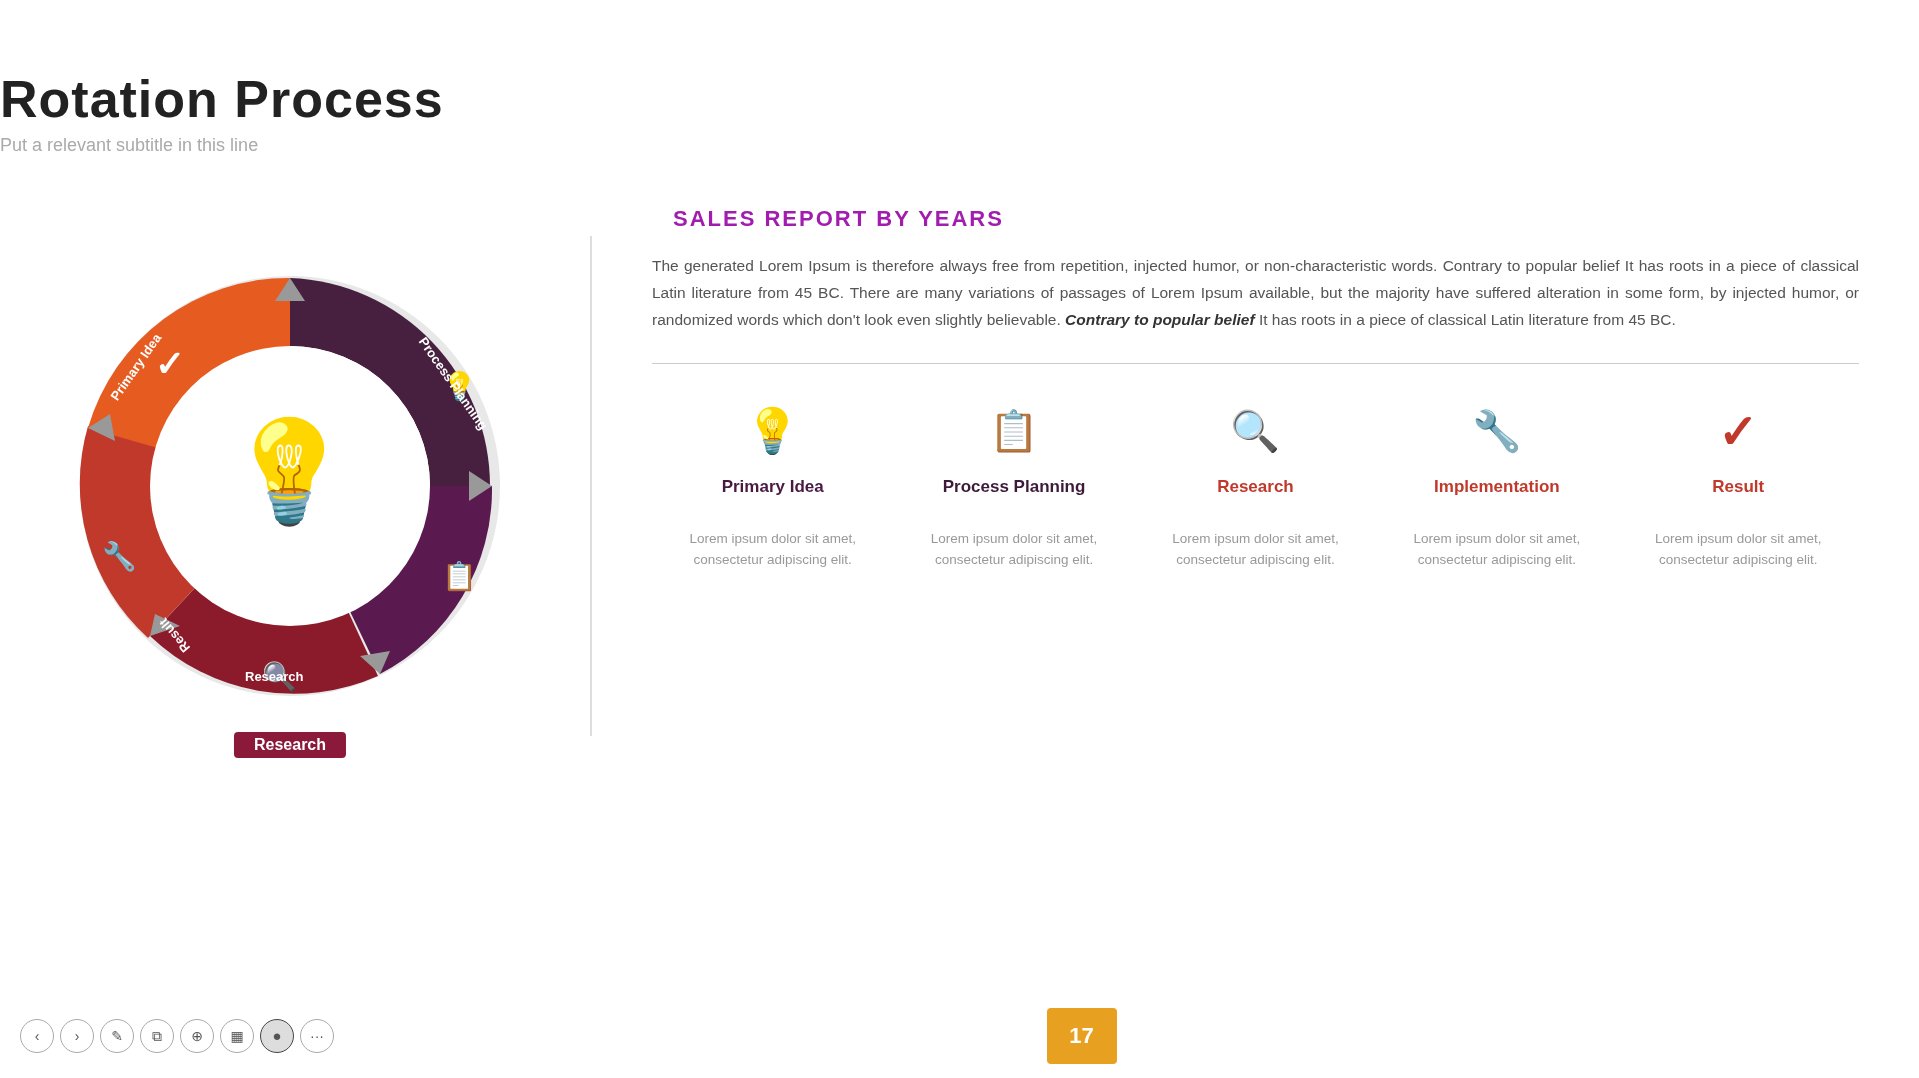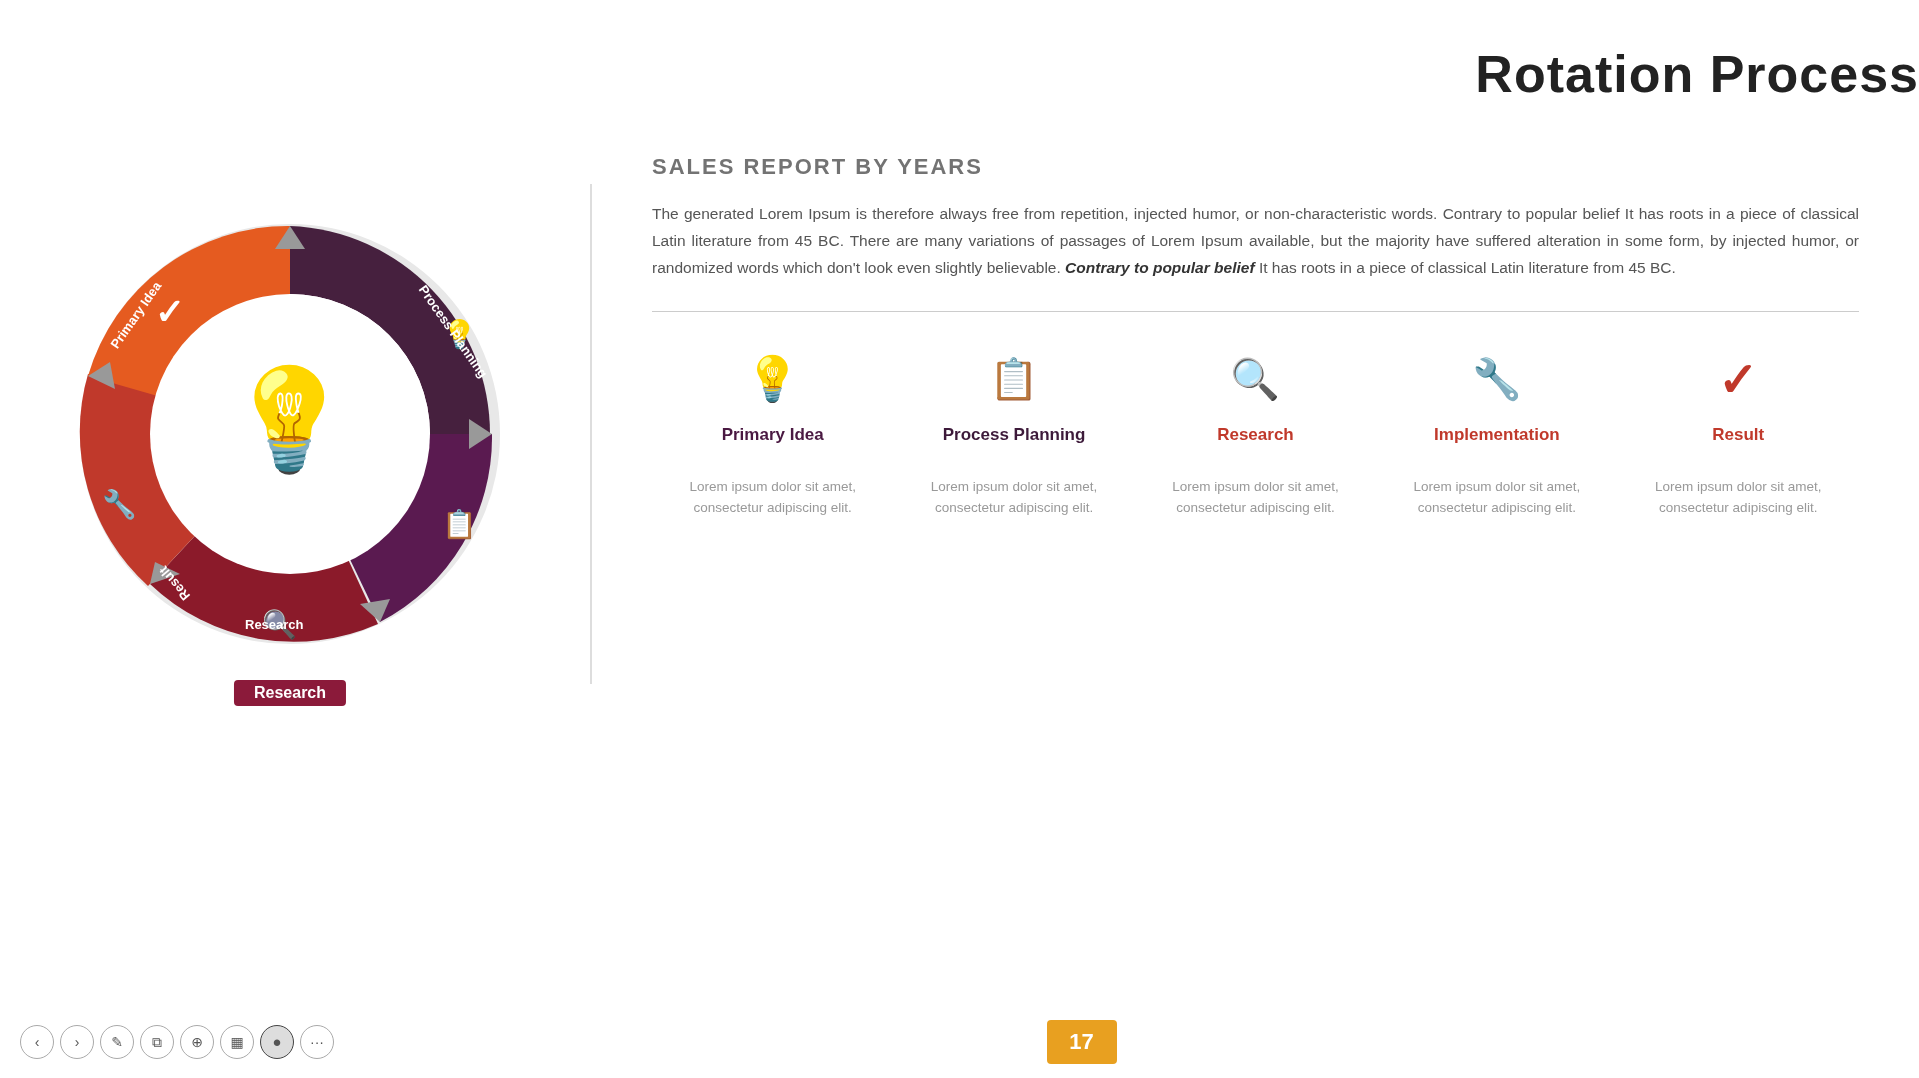--- a/index.html
+++ b/index.html
@@ -7,22 +7,22 @@
       width: 1919px;
       height: 1078px;
       background: #ffffff;
       font-family: 'Segoe UI', Arial, sans-serif;
       overflow: hidden;
       position: relative;
     }
 
     
     .header {
-      text-align: right;
-      padding-top: 44px;
+      text-align: left;
+      padding-top: 69px;
     }
     .header h1 {
       font-size: 52px;
       font-weight: 600;
       color: #222222;
       letter-spacing: 1px;
     }
     .header p {
       font-size: 18px;
       color: #aaaaaa;
@@ -63,23 +63,24 @@
 
     
     .content-area {
       flex: 1;
       padding: 10px 60px 20px 50px;
     }
 
     .sales-title {
       font-size: 22px;
       font-weight: 700;
-      color: #737373;
+      color: #a21caf;
       letter-spacing: 2px;
       margin-bottom: 20px;
+      margin-left: 21px;
     }
 
     .sales-body {
       font-size: 15.5px;
       color: #555555;
       line-height: 1.75;
       text-align: justify;
       margin-bottom: 30px;
     }
 
@@ -171,21 +172,21 @@
       border-color: #444;
       background: #ddd;
     }
 
     .page-number {
       background: #e8a020;
       color: white;
       font-size: 22px;
       font-weight: 700;
       width: 70px;
-      height: 44px;
+      height: 56px;
       display: flex;
       align-items: center;
       justify-content: center;
       border-radius: 4px;
     }
 
     .empty-right { width: 70px; }
 
     
     .research-label {
@@ -199,20 +200,21 @@
       background: #8b1a3a;
       padding: 4px 20px;
       border-radius: 4px;
     }
   </style>
 </head>
 <body>
 
 <div class="header">
   <h1>Rotation Process</h1>
+  <p>Put a relevant subtitle in this line</p>
 </div>
 
 <div class="main">
 
   <div class="diagram-area">
     <svg class="circle-svg" viewBox="0 0 460 460">
       <defs>
         <clipPath id="donut-clip">
           <path d="M230,230 m-210,0 a210,210 0 1,1 420,0 a210,210 0 1,1 -420,0 M230,230 m-130,0 a130,130 0 1,0 260,0 a130,130 0 1,0 -260,0" fill-rule="evenodd"></path>
         </clipPath>

